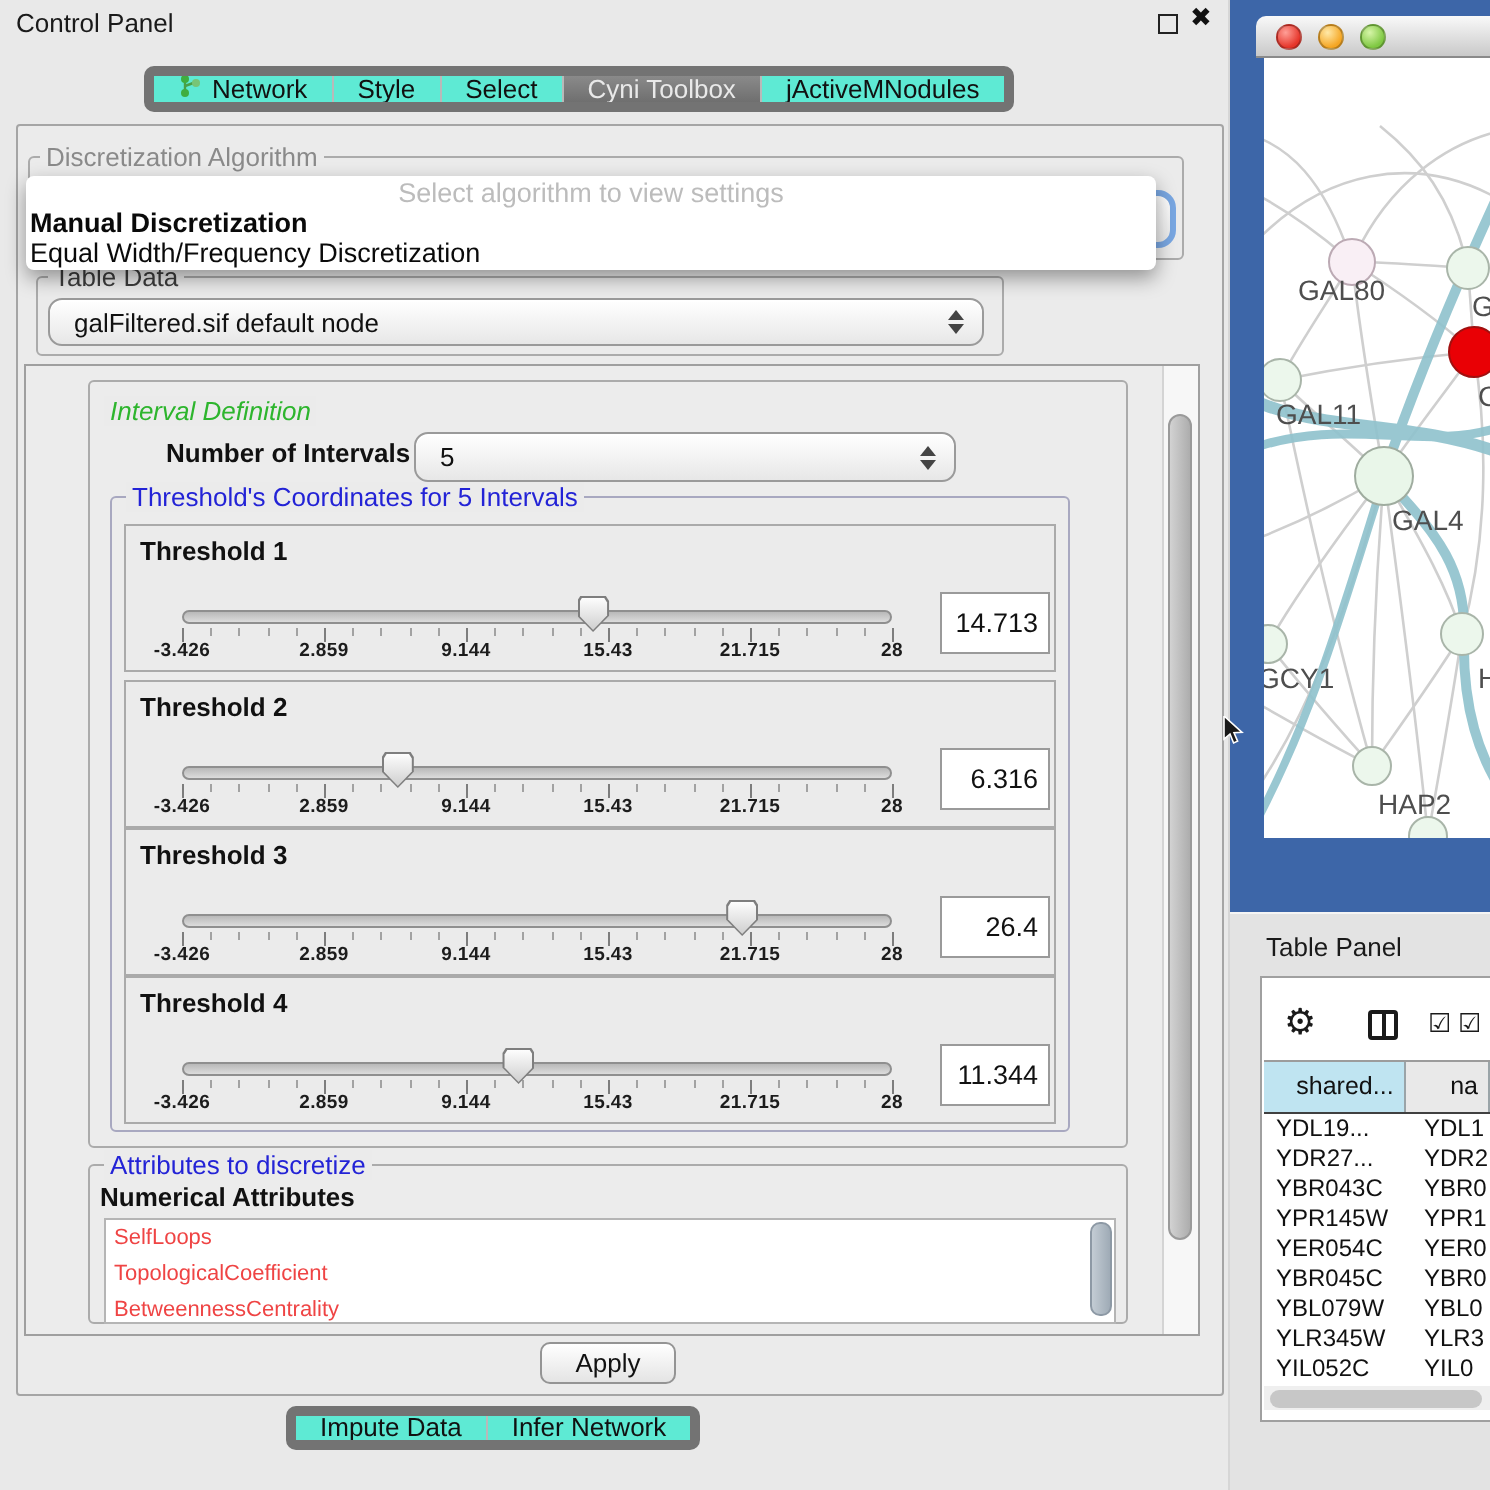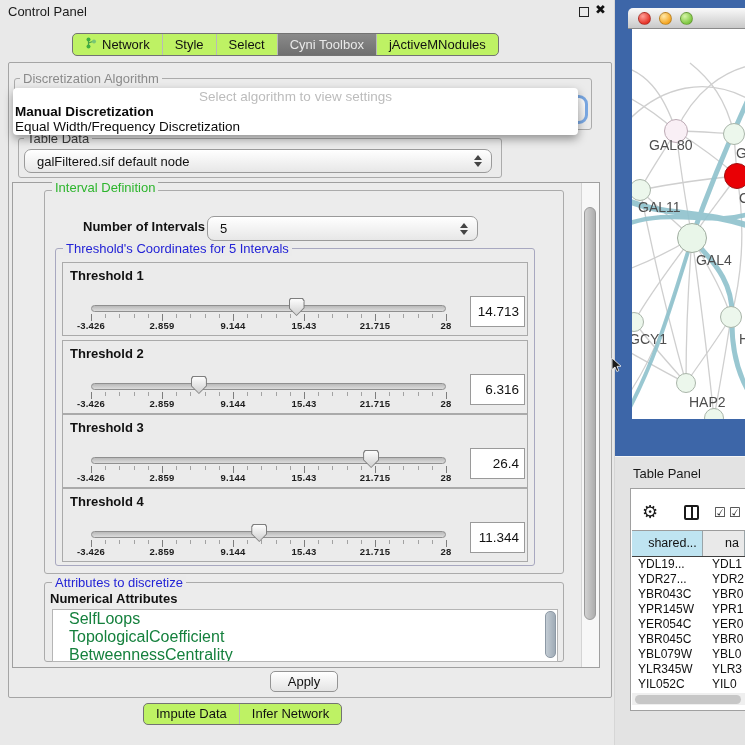--- a/index.html
+++ b/index.html
@@ -6,21 +6,21 @@
   #screen{position:relative;width:745px;height:745px;overflow:hidden;background:#d6d6d6;
           font-family:"Liberation Sans",sans-serif;color:#111;}
   #screen *{box-sizing:border-box;}
 
   
   #cp-window{position:absolute;left:0;top:0;width:614px;height:745px;background:#e9e9e9;}
   #cp-title{position:absolute;left:8px;top:4px;font-size:13px;color:#1a1a1a;}
   #float-icon{position:absolute;left:579px;top:7px;width:10px;height:10px;border:1.6px solid #222;background:transparent;}
   #close-icon{position:absolute;left:595px;top:2px;font-size:13px;font-weight:bold;color:#111;font-family:"DejaVu Sans",sans-serif;}
 
-  .seg-group{position:absolute;display:flex;height:23px;border:1px solid #737373;border-radius:5px;background:#bef264;overflow:hidden;}
+  .seg-group{position:absolute;display:flex;height:23px;border:5px solid #737373;border-radius:5px;background:#5eead4;overflow:hidden;}
   .seg{padding:0 12px;line-height:21px;font-size:13px;color:#111;border-left:1px solid #b9b9b9;display:flex;align-items:center;gap:5px;white-space:nowrap;}
   .seg:first-child{border-left:none;}
   .seg.selected{background:linear-gradient(#8a8a8a,#6f6f6f);color:#e9e9e9;}
   #top-tabs{left:72px;top:33px;}
   #bottom-tabs{left:143px;top:703px;height:22px;}
   #bottom-tabs .seg{line-height:20px;}
 
   #cp-content{position:absolute;left:8px;top:62px;width:604px;height:636px;background:#ebebeb;border:1px solid #a5a5a5;border-radius:2px;}
 
   .group{position:absolute;border:1px solid #ababab;border-radius:3px;}
@@ -48,21 +48,21 @@
   .arr-up{width:0;height:0;border-left:4px solid transparent;border-right:4px solid transparent;border-bottom:5px solid #444;}
   .arr-dn{width:0;height:0;border-left:4px solid transparent;border-right:4px solid transparent;border-top:5px solid #444;}
   #td-combo{left:24px;top:149px;width:468px;height:24px;}
 
   #scrollpanel{position:absolute;left:12px;top:182px;width:588px;height:486px;border:1px solid #9f9f9f;background:#ececec;}
   #vtrack{position:absolute;left:581px;top:183px;width:18px;height:484px;background:#f7f7f7;border-left:1px solid #d4d4d4;}
   #vthumb{position:absolute;left:584px;top:207px;width:12px;height:413px;border-radius:6px;border:1px solid #9a9a9a;
           background:linear-gradient(90deg,#d2d2d2,#adadad);}
 
   #interval-group{left:44px;top:190px;width:520px;height:384px;}
-  #interval-group-label{left:52px;top:180px;}
+  #interval-group-label{left:52px;top:198px;font-style:italic;}
   #noi-label{position:absolute;left:83px;top:219px;font-size:13px;font-weight:bold;}
   #noi-combo{left:207px;top:216px;width:271px;height:25px;}
 
   #thr-group{left:55px;top:248px;width:480px;height:318px;border-color:#a8a8c0;}
   #thr-group-label{left:63px;top:241px;}
 
   .thr-panel{position:absolute;left:7px;width:466px;height:74px;border:1px solid #aaa;background:#ebebeb;}
   .thr-name{position:absolute;left:7px;top:5px;font-size:13px;font-weight:bold;color:#111;}
   .track{position:absolute;left:28px;top:42px;width:355px;height:7px;border-radius:4px;border:1px solid #8f8f8f;
          background:linear-gradient(#b9b9b9,#dcdcdc);}
@@ -75,21 +75,21 @@
          clip-path:polygon(10% 0,90% 0,100% 14%,100% 55%,50% 100%,0 55%,0 14%);}
   .scale{position:absolute;left:0;top:57px;width:100%;height:12px;}
   .scale span{position:absolute;transform:translateX(-50%);font-size:9.5px;font-weight:bold;color:#1c1c1c;letter-spacing:.2px;}
   .vbox{position:absolute;left:407px;top:33px;width:55px;height:31px;background:#fff;border:1px solid #9a9a9a;
         font-size:13.5px;text-align:right;padding:7px 5px 0 0;}
 
   #attr-group{left:44px;top:582px;width:520px;height:80px;}
   #attr-group-label{left:52px;top:575px;}
   #num-label{position:absolute;left:50px;top:591px;font-size:13px;font-weight:bold;}
   #attr-list{position:absolute;left:52px;top:609px;width:506px;height:53px;background:#fff;border:1px solid #b5b5b5;overflow:hidden;}
-  .attr-item{padding-left:16px;font-size:16px;height:18px;line-height:18px;color:#15803d;}
+  .attr-item{padding-left:4px;font-size:11px;height:18px;line-height:18px;color:#ef4444;}
   #attr-vthumb{position:absolute;left:545px;top:611px;width:11px;height:47px;border-radius:5px;
         background:linear-gradient(90deg,#c3ccd4,#9fabb6);border:1px solid #8d99a5;}
 
   #apply-btn{position:absolute;left:270px;top:671px;width:68px;height:21px;border:1px solid #949494;border-radius:5px;
         background:linear-gradient(#ffffff,#e4e4e4);font-size:13px;text-align:center;line-height:19px;}
 
   
   #net-window{position:absolute;left:615px;top:0;width:130px;height:456px;background:#3d66a8;}
   #net-titlebar{position:absolute;left:13px;top:8px;width:117px;height:21px;
         background:linear-gradient(#f9f9f9,#c9c9c9);border-bottom:1px solid #8a8a8a;border-top-left-radius:5px;}

